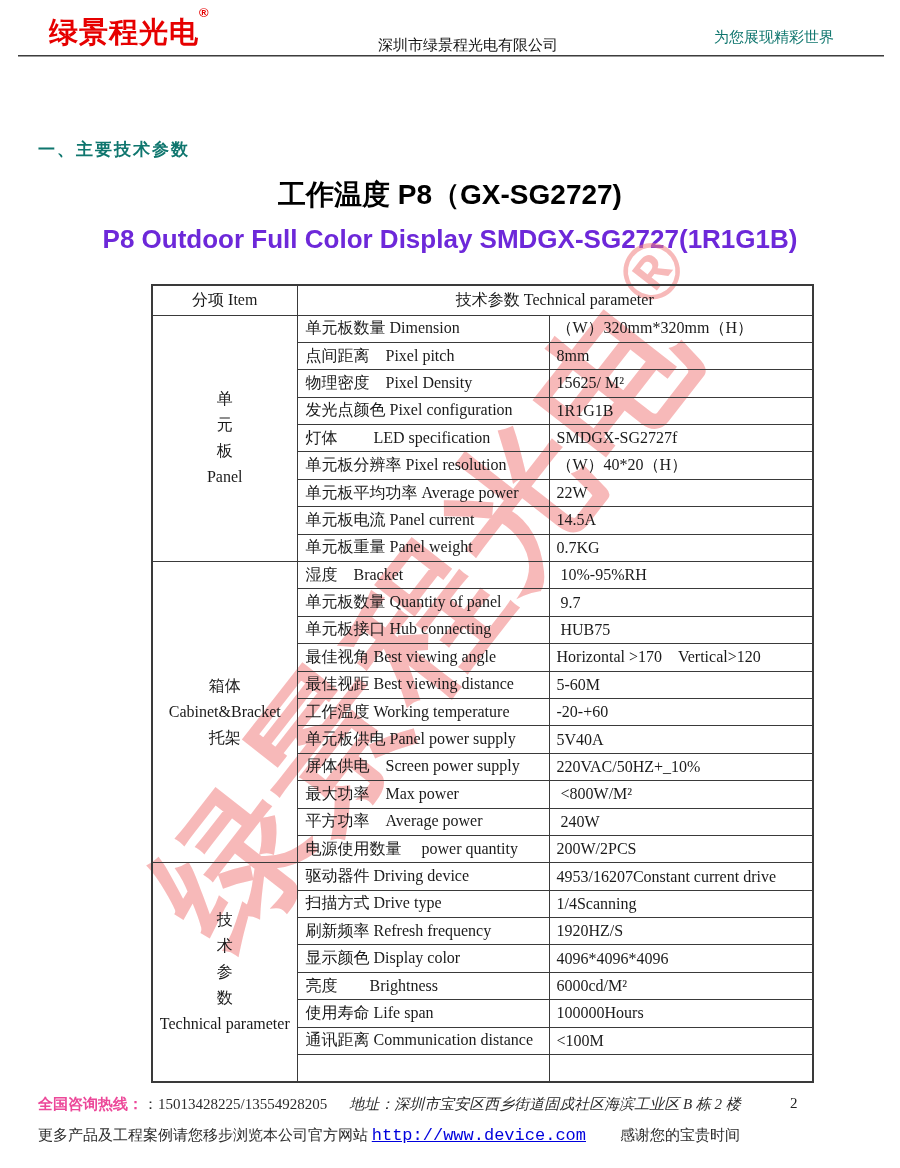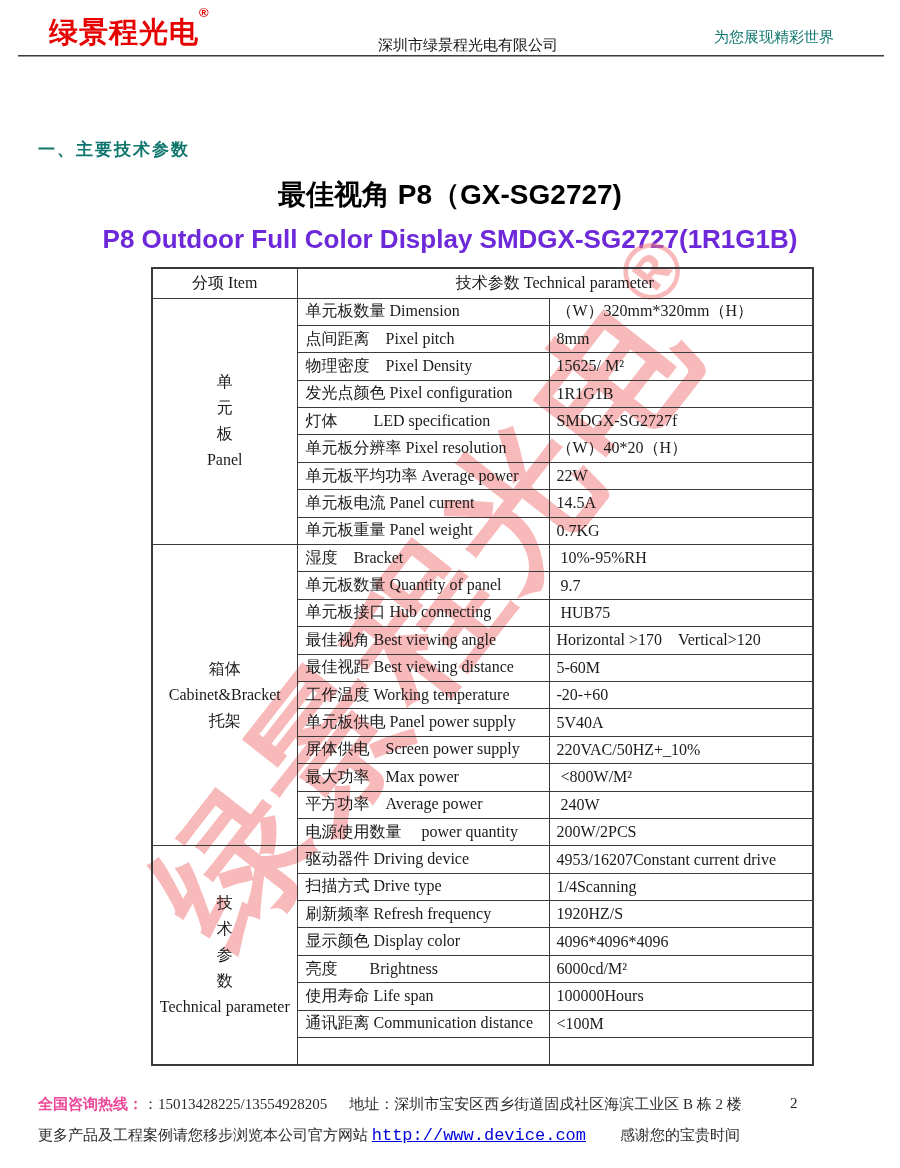--- a/index.html
+++ b/index.html
@@ -25,56 +25,56 @@
     font-family:"Liberation Sans","DejaVu Sans",sans-serif; font-weight:700; font-size:26px; color:#6d28d9; }
 
   
   .watermark { position:absolute; left:-20px; top:500px; width:870px; height:150px;
     line-height:150px; text-align:center; transform:rotate(-52deg);
     font-family:"Liberation Sans","DejaVu Sans",sans-serif; font-weight:700; font-size:148px;
     letter-spacing:6px; white-space:nowrap; opacity:0.55; z-index:1; pointer-events:none; }
   .watermark .wm-reg { font-size:80px; letter-spacing:0; vertical-align:60px; }
 
   
-  .table-wrap { position:absolute; left:118px; top:267px; z-index:2;padding-left:33px; }
+  .table-wrap { position:absolute; left:118px; top:284px; z-index:2;padding-left:33px; }
   table.spec { border-collapse:collapse; table-layout:fixed; width:661px; height:799px;
     border:2px solid #3a3a3a; background:transparent; }
   table.spec td, table.spec th { border:1px solid #3a3a3a; font-size:16px; font-weight:400;
     vertical-align:middle; overflow:hidden; }
   table.spec thead tr { height:30px; }
   table.spec tbody tr { height:27.4px; }
   th.h-item, th.h-param { text-align:center; }
   td.group-cell { text-align:center; line-height:26px; padding:2px; }
   td.cell-label { text-align:left; padding-left:8px; white-space:pre-wrap; }
   td.cell-value { text-align:left; padding-left:7px; white-space:pre-wrap;margin-left:6px; }
 
   
   .footer-line1 { position:absolute; left:38px; top:1095px; width:830px; font-size:15px;
     color:#2b2b2b; white-space:nowrap; }
   .footer-line1 .hotline-label { font-weight:700; color:#ec4899; }
-  .footer-line1 .addr-seg { margin-left:22px; }
+  .footer-line1 .addr-seg { margin-left:22px;font-style:italic; }
   .page-number { position:absolute; left:790px; top:1095px; font-size:15px; color:#222; }
   .footer-line2 { position:absolute; left:38px; top:1126px; width:830px; font-size:15px;
     color:#2b2b2b; white-space:nowrap; }
   .website-link { font-family:"Liberation Mono","DejaVu Sans Mono",monospace; font-size:17px;
     text-decoration:underline; cursor:pointer; }
   .thanks { margin-left:34px; }
 </style>
 </head>
 <body>
 
 <div class="header">
   <div class="logo" style="color: rgb(230, 0, 0);"><span>绿景程光电</span><span class="reg">®</span></div>
   <div class="company">深圳市绿景程光电有限公司</div>
   <div class="slogan">为您展现精彩世界</div>
   <div class="rule"></div>
 </div>
 
 <div class="section-heading">一、主要技术参数</div>
-<div class="title-cn">最佳视角 P8（GX-SG2727)</div>
+<div class="title-cn">工作温度 P8（GX-SG2727)</div>
 <div class="title-en">P8 Outdoor Full Color Display SMDGX-SG2727(1R1G1B)</div>
 
 <div class="watermark" style="color: rgb(242, 128, 128);"><span>绿景程光电</span><span class="wm-reg">®</span></div>
 
 <div class="table-wrap">
   <table class="spec">
     <colgroup>
         <col style="width:145px">
         <col style="width:252px">
         <col style="width:264px">

